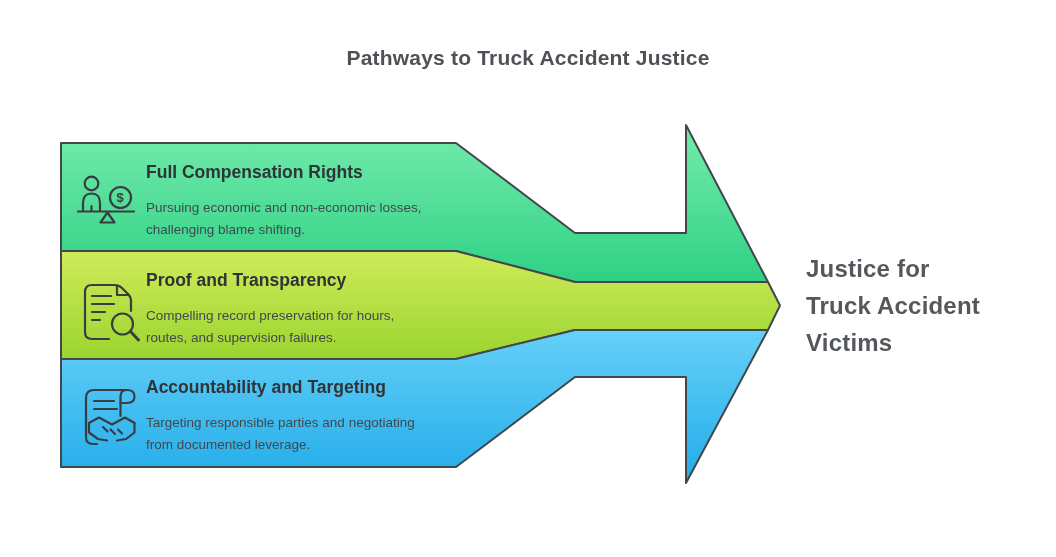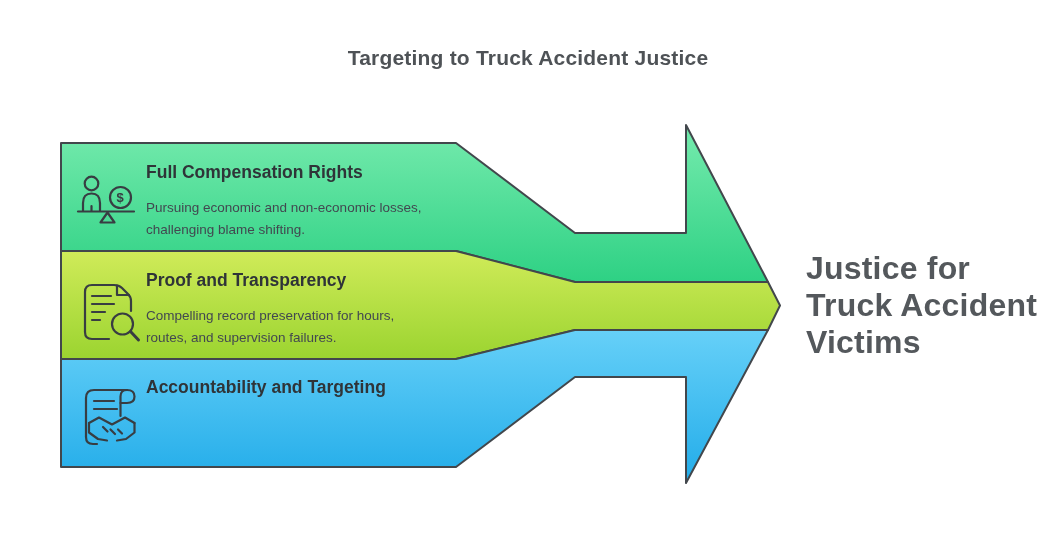--- a/index.html
+++ b/index.html
@@ -11,21 +11,21 @@
     text-align:center;font-size:21px;font-weight:bold;color:#4e5256;letter-spacing:.2px;
   }
   .band-text{position:absolute;left:146px;width:330px;}
   .band-text .band-title{font-size:17.5px;font-weight:bold;color:#2f3438;margin:0 0 14px 0;}
   .band-text .band-desc{font-size:13.5px;line-height:22px;color:#424850;white-space:pre-line;margin:0;}
   #band-text-0{top:162px;}
   #band-text-1{top:270px;}
   #band-text-2{top:377px;}
   .arrow-label{
     position:absolute;left:806px;top:250px;width:240px;
-    font-size:32px;font-weight:bold;color:#54585c;line-height:37px;white-space:pre-line;letter-spacing:.2px;
+    font-size:24px;font-weight:bold;color:#54585c;line-height:37px;white-space:pre-line;letter-spacing:.2px;
   }
   .icon-dollar-text{font-family:"Liberation Sans", sans-serif;font-size:13px;font-weight:bold;}
 </style>
 </head>
 <body>
 
 <div id="canvas">
 
   <svg id="diagram-svg" width="1056" height="557" viewBox="0 0 1056 557">
     <defs>
@@ -83,35 +83,37 @@
         <path d="M89,423 L99,417.5 L112,424.5 L125,417.5 L134.5,423"></path>
         <path d="M89,423 V432.5 L98,439 L107,440.5"></path>
         <path d="M134.5,423 V432.5 L126,439 L117,440.5"></path>
         <path d="M103,427 l4.5,4.5"></path>
         <path d="M110.5,429.5 l4.5,4.5"></path>
         <path d="M118,429.5 l4,4"></path>
       </g>
     </g>
   </svg>
 
-  <div class="page-title">Targeting to Truck Accident Justice</div>
+  <div class="page-title">Pathways to Truck Accident Justice</div>
 
   <div class="band-text" id="band-text-0">
     <div class="band-title">Full Compensation Rights</div>
     <div class="band-desc">Pursuing economic and non-economic losses,
 challenging blame shifting.</div>
   </div>
 
   <div class="band-text" id="band-text-1">
     <div class="band-title">Proof and Transparency</div>
     <div class="band-desc">Compelling record preservation for hours,
 routes, and supervision failures.</div>
   </div>
 
   <div class="band-text" id="band-text-2">
     <div class="band-title">Accountability and Targeting</div>
+    <div class="band-desc">Targeting responsible parties and negotiating
+from documented leverage.</div>
   </div>
 
   <div class="arrow-label">Justice for
 Truck Accident
 Victims</div>
 
 </div>
 
 </body></html>

